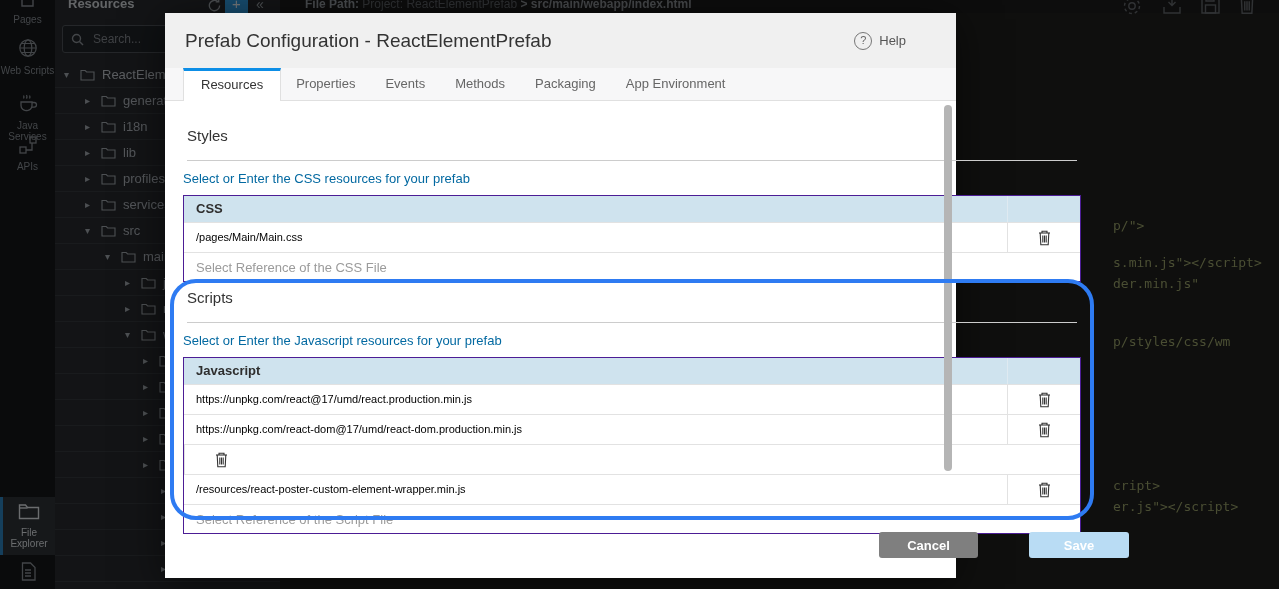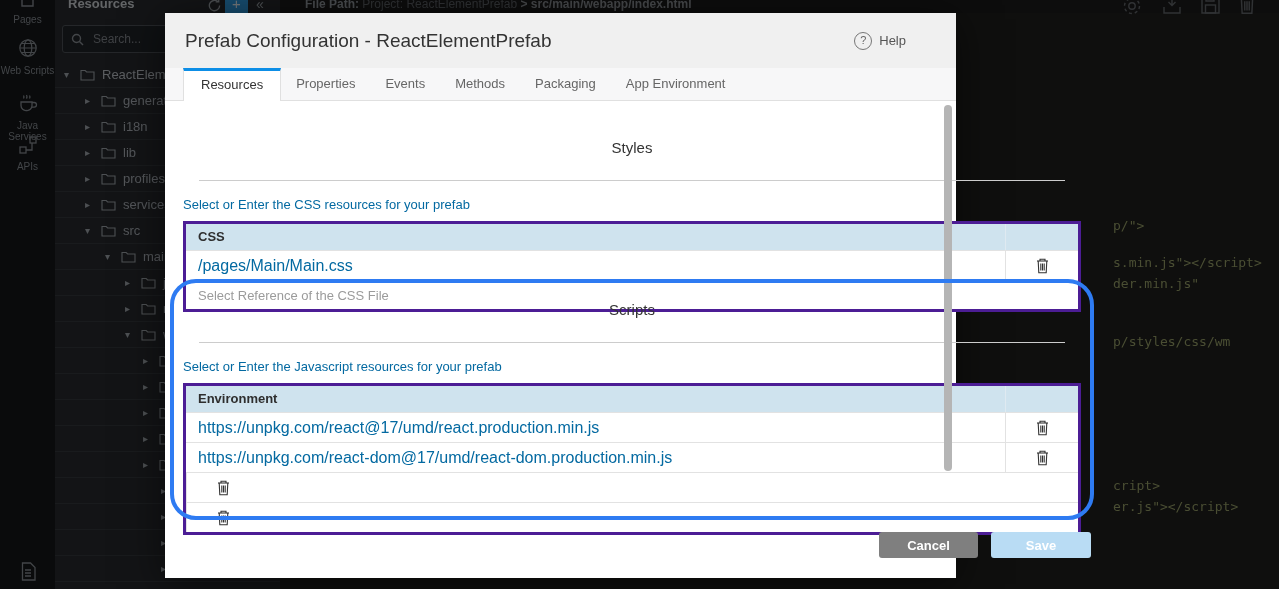--- a/index.html
+++ b/index.html
@@ -67,44 +67,44 @@
   .help{display:flex;align-items:center;color:#555;font-size:13px;margin-right:30px;cursor:pointer;}
   .help-circle{width:16px;height:16px;border:1px solid #777;border-radius:50%;text-align:center;
                line-height:15px;font-size:11px;margin-right:7px;color:#666;flex:none;}
   .m-tabs{height:32px;background:#f7f7f8;border-bottom:1px solid #e0e0e0;display:flex;
           padding-left:18px;}
   .tab{font-size:13px;color:#666;line-height:32px;padding:0 15px;cursor:pointer;box-sizing:border-box;}
   .tab.active{background:#fff;border:1px solid #e0e0e0;border-top:3px solid #0d8ee6;
               border-bottom:none;line-height:28px;margin-bottom:-1px;color:#333;padding:0 17px;}
 
   .sec{position:absolute;left:18px;width:898px;}
-  .sec h3{margin:16px;font-size:15px;font-weight:400;color:#333;padding-bottom:24px;
-          border-bottom:1px solid #ccc;text-align:center;}
+  .sec h3{margin:4px;font-size:15px;font-weight:400;color:#333;padding-bottom:16px;
+          border-bottom:1px solid #ccc;}
   .desc{margin:10px 0 9px;font-size:13px;color:#0369a1;}
-  .res-table{border:3px solid #4c1d95;background:#fff;}
+  .res-table{border:1px solid #4c1d95;background:#fff;}
   .thead{display:flex;background:#cfe3ee;height:26px;}
   .th{flex:1;line-height:26px;padding:0 12px;font-size:13px;font-weight:bold;color:#2e2e2e;}
   .th-action{width:72px;border-left:1px solid #dfeaf1;}
   .rrow{display:flex;height:29px;border-top:1px solid #e2e2e2;}
-  .rcell{flex:1;line-height:29px;padding:0 12px;font-size:16px;color:#0369a1;
+  .rcell{flex:1;line-height:29px;padding:0 12px;font-size:11px;color:#000000;
          overflow:hidden;white-space:nowrap;}
   .raction{width:72px;border-left:1px solid #e2e2e2;display:flex;align-items:center;
            justify-content:center;}
   .trash-btn{background:none;border:none;padding:2px;cursor:pointer;line-height:0;color:#333;}
   .input-row{border-top:1px solid #e2e2e2;height:28px;display:flex;}
   .input-row input{flex:1;border:none;outline:none;padding:0 12px;font-size:13px;color:#333;
                    background:#fff;font-family:inherit;}
   .input-row input::placeholder{color:#9b9b9b;}
 
   .ring{position:absolute;left:5px;top:266px;width:924px;height:241px;box-sizing:border-box;
         border:4px solid #2e7bf2;border-radius:26px;pointer-events:none;z-index:3;}
   .footer-btn{position:absolute;height:26px;border:none;border-radius:3px;font-size:13px;
               color:#fff;font-weight:bold;font-family:inherit;cursor:pointer;}
   .cancel-btn{left:714px;top:519px;width:99px;background:#7f7f7f;}
-  .save-btn{left:826px;top:519px;width:100px;background:#b9dcf4;}
+  .save-btn{left:864px;top:519px;width:100px;background:#b9dcf4;}
   .mscroll{position:absolute;right:4px;top:92px;width:8px;height:366px;background:#b5b5b5;
            border-radius:4px;cursor:pointer;}
 </style>
 </head>
 <body>
 
 <div class="stage" id="stage">
 
   <div class="topbar">
     <div class="fp">
@@ -150,20 +150,24 @@
       <div class="act-item" style="top: 93px;"><span class="act-icon"><svg width="22" height="20" viewBox="0 0 22 20" fill="none" stroke="currentColor" stroke-width="1.3">
             <path d="M4 9h11v3.5a5 5 0 0 1-5.5 5A5 5 0 0 1 4 12.5z"></path>
             <path d="M15 9.5h2.2a2.3 2.3 0 0 1 0 4.6H15"></path>
             <path d="M6.5 2.5q1 1.5 0 3M9.5 2q1 1.8 0 3.6M12.5 2.5q1 1.5 0 3"></path>
           </svg></span><div class="act-label">Java Services</div></div>
       <div class="act-item" style="top: 136px;"><span class="act-icon"><svg width="20" height="18" viewBox="0 0 20 18" fill="none" stroke="currentColor" stroke-width="1.3">
             <rect x="12" y="1" width="6" height="6"></rect>
             <rect x="2" y="11" width="6" height="6"></rect>
             <path d="M8 14h6V7"></path>
           </svg></span><div class="act-label">APIs</div></div>
+      <div class="act-item active" style="top: 497px;"><span class="act-icon"><svg width="22" height="17" viewBox="0 0 22 17" fill="none" stroke="currentColor" stroke-width="1.4">
+            <path d="M1.5 15.5V2h6l2 2.5h11v11z"></path>
+            <path d="M1.5 5h8"></path>
+          </svg></span><div class="act-label">File Explorer</div></div>
       <div class="act-item" style="top: 562px;"><span class="act-icon"><svg width="16" height="19" viewBox="0 0 16 19" fill="none" stroke="currentColor" stroke-width="1.3">
             <path d="M2.5 1h8L15 5.5V18H2.5z"></path>
             <path d="M5 8h6M5 11h6M5 14h6"></path>
           </svg></span></div>
     </div>
 
   <div class="panel">
     <div class="panel-title">Resources</div>
     <button class="icon-btn refresh-btn"><svg width="15" height="15" viewBox="0 0 16 16" fill="none" stroke="currentColor" stroke-width="1.4">
           <path d="M13.5 8a5.5 5.5 0 1 1-1.8-4"></path>
@@ -371,21 +375,21 @@
           <input placeholder="Select Reference of the CSS File" style="">
         </div>
       </div>
     </div>
 
     <div class="sec" style="top:272px;">
       <h3>Scripts</h3>
       <div class="desc">Select or Enter the Javascript resources for your prefab</div>
       <div class="res-table">
         <div class="thead">
-          <div class="th">Environment</div>
+          <div class="th">Javascript</div>
           <div class="th-action"></div>
         </div>
         <div>
             <div class="rrow">
               <div class="rcell">https://unpkg.com/react@17/umd/react.production.min.js</div>
               <div class="raction">
                 <button class="trash-btn"><svg width="13" height="16" viewBox="0 0 13 16" fill="none" stroke="currentColor" stroke-width="1.1">
                     <path d="M1 3h11"></path>
                     <path d="M4 3V1.3h5V3"></path>
                     <path d="M2.2 3l.6 11.7h7.4L10.8 3"></path>
@@ -408,30 +412,34 @@
               <div class="raction">
                 <button class="trash-btn"><svg width="13" height="16" viewBox="0 0 13 16" fill="none" stroke="currentColor" stroke-width="1.1">
                     <path d="M1 3h11"></path>
                     <path d="M4 3V1.3h5V3"></path>
                     <path d="M2.2 3l.6 11.7h7.4L10.8 3"></path>
                     <path d="M4.8 5.5v7M6.5 5.5v7M8.2 5.5v7"></path>
                   </svg></button>
               </div>
             </div>
             <div class="rrow">
+              <div class="rcell">/resources/react-poster-custom-element-wrapper.min.js</div>
               <div class="raction">
                 <button class="trash-btn"><svg width="13" height="16" viewBox="0 0 13 16" fill="none" stroke="currentColor" stroke-width="1.1">
                     <path d="M1 3h11"></path>
                     <path d="M4 3V1.3h5V3"></path>
                     <path d="M2.2 3l.6 11.7h7.4L10.8 3"></path>
                     <path d="M4.8 5.5v7M6.5 5.5v7M8.2 5.5v7"></path>
                   </svg></button>
               </div>
             </div>
           </div>
+        <div class="input-row">
+          <input placeholder="Select Reference of the Script File" style="">
+        </div>
       </div>
     </div>
 
     <div class="ring"></div>
 
     <button class="footer-btn cancel-btn">Cancel</button>
     <button class="footer-btn save-btn">Save</button>
     <div class="mscroll"></div>
   </div>
 

